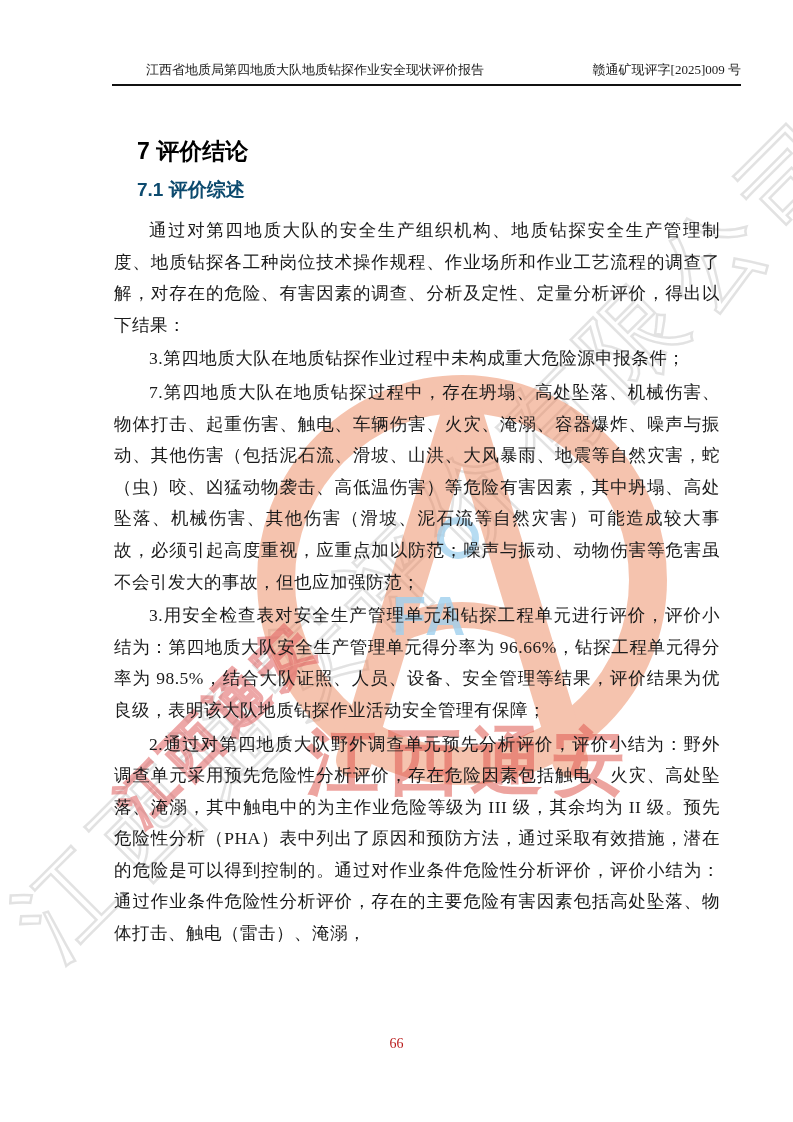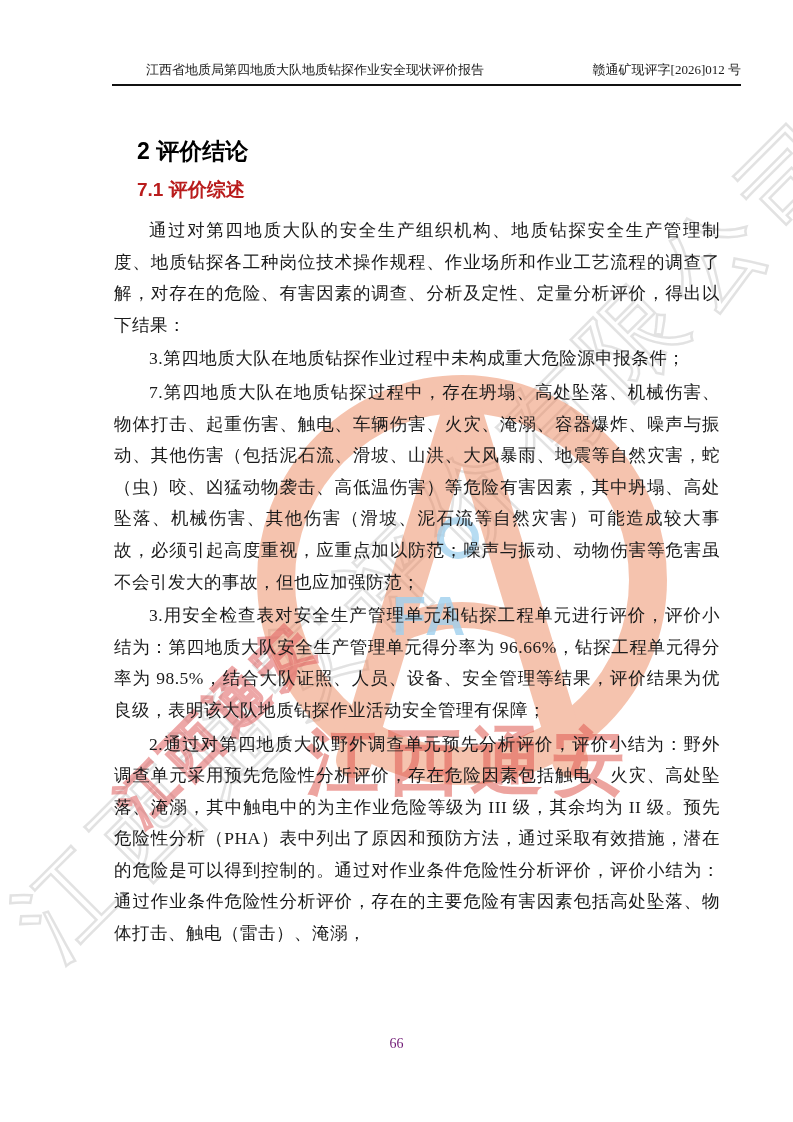--- a/index.html
+++ b/index.html
@@ -24,35 +24,35 @@
   .content{
     position:absolute;top:96px;left:112px;width:610px;z-index:2;
   }
   h1.t{
     font-family:"Liberation Sans","DejaVu Sans",sans-serif;
     font-size:23px;font-weight:bold;color:#000;
     margin:40px 0 10px 25px;
   }
   h2.t{
     font-family:"Liberation Sans","DejaVu Sans",sans-serif;
-    font-size:19px;font-weight:bold;color:#b91c1c;
+    font-size:19px;font-weight:bold;color:#0c4a6e;
     margin:0 0 12px 25px;
   }
   .body p{
     margin:2px;
     font-size:17.5px;
     line-height:31.6px;
     text-align:justify;
     text-indent:2em;
     letter-spacing:0.5px;
   }
   
   .footer{
     position:absolute;left:0;right:0;top:1036px;
-    text-align:center;font-size:14px;color:#701a75;z-index:2;
+    text-align:center;font-size:14px;color:#b91c1c;z-index:2;
   }
   
   .wm{position:absolute;pointer-events:none;}
   .wm-logo{left:242px;top:360px;width:440px;height:440px;opacity:0.48;z-index:1;}
   .wm-fa-ring{
     left:437px;top:517px;width:42px;height:42px;border-radius:50%;
     border:7px solid #9fd0ee;opacity:0.75;z-index:1;box-sizing:border-box;
   }
   .wm-fa-text{
     left:392px;top:588px;z-index:1;
@@ -97,25 +97,25 @@
   </svg>
 
   <div class="wm wm-fa-ring"></div>
   <div class="wm wm-fa-text">FA</div>
 
   <div class="wm wm-red-rot">江西通安</div>
   <div class="wm wm-red-h">江西通安</div>
 
   <div class="hdr">
     <span class="hdr-left">江西省地质局第四地质大队地质钻探作业安全现状评价报告</span>
-    <span class="hdr-right">赣通矿现评字[2026]012 号</span>
+    <span class="hdr-right">赣通矿现评字[2025]009 号</span>
   </div>
 
   <div class="content">
-    <h1 class="t">2 评价结论</h1>
+    <h1 class="t">7 评价结论</h1>
     <h2 class="t">7.1 评价综述</h2>
     <div class="body">
       <p>通过对第四地质大队的安全生产组织机构、地质钻探安全生产管理制度、地质钻探各工种岗位技术操作规程、作业场所和作业工艺流程的调查了解，对存在的危险、有害因素的调查、分析及定性、定量分析评价，得出以下结果：</p>
       <p>3.第四地质大队在地质钻探作业过程中未构成重大危险源申报条件；</p>
       <p>7.第四地质大队在地质钻探过程中，存在坍塌、高处坠落、机械伤害、物体打击、起重伤害、触电、车辆伤害、火灾、淹溺、容器爆炸、噪声与振动、其他伤害（包括泥石流、滑坡、山洪、大风暴雨、地震等自然灾害，蛇（虫）咬、凶猛动物袭击、高低温伤害）等危险有害因素，其中坍塌、高处坠落、机械伤害、其他伤害（滑坡、泥石流等自然灾害）可能造成较大事故，必须引起高度重视，应重点加以防范；噪声与振动、动物伤害等危害虽不会引发大的事故，但也应加强防范；</p>
       <p>3.用安全检查表对安全生产管理单元和钻探工程单元进行评价，评价小结为：第四地质大队安全生产管理单元得分率为 96.66%，钻探工程单元得分率为 98.5%，结合大队证照、人员、设备、安全管理等结果，评价结果为优良级，表明该大队地质钻探作业活动安全管理有保障；</p>
       <p>2.通过对第四地质大队野外调查单元预先分析评价，评价小结为：野外调查单元采用预先危险性分析评价，存在危险因素包括触电、火灾、高处坠落、淹溺，其中触电中的为主作业危险等级为 III 级，其余均为 II 级。预先危险性分析（PHA）表中列出了原因和预防方法，通过采取有效措施，潜在的危险是可以得到控制的。通过对作业条件危险性分析评价，评价小结为：通过作业条件危险性分析评价，存在的主要危险有害因素包括高处坠落、物体打击、触电（雷击）、淹溺，</p>
     </div>
   </div>
 

